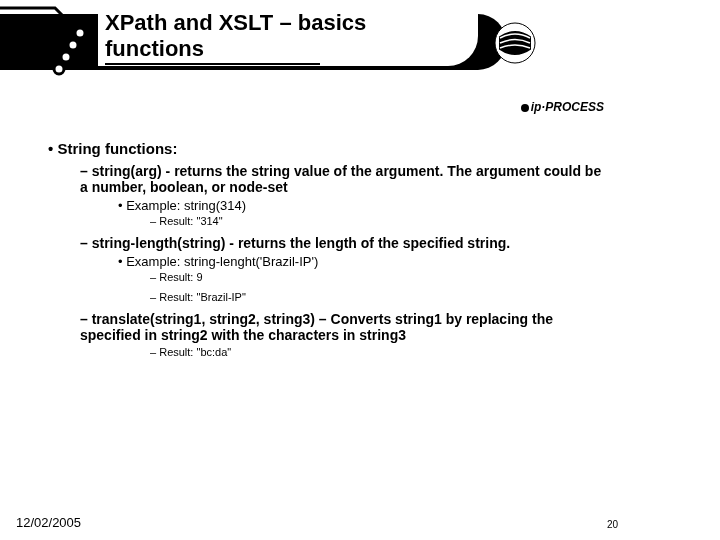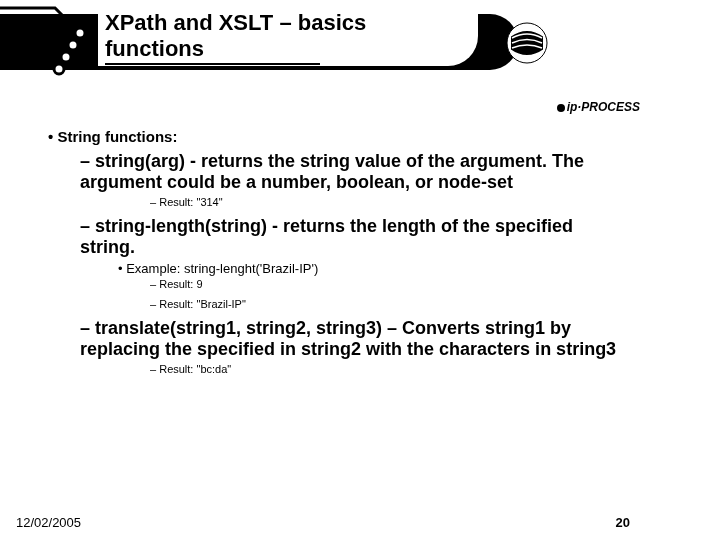--- a/index.html
+++ b/index.html
@@ -10,21 +10,20 @@
     background: #fff;
     font-family: Arial, Helvetica, sans-serif;
     color: #000;
     overflow: hidden;
     position: relative;
   }
   .slide {
     width: 636px;
     height: 540px;
     position: relative;
-    padding-left: 12px;
   }
   
   .header {
     position: absolute;
     top: 0; left: 0; right: 0;
     height: 78px;
   }
   .header-black {
     position: absolute;
     top: 14px;
@@ -76,61 +75,61 @@
     top: 22px;
     right: 100px;
     width: 42px;
     height: 42px;
     z-index: 6;
   }
   
   .ipprocess {
     position: absolute;
     top: 100px;
-    right: 8px;
+    right: 32px;
     width: 90px;
     height: 20px;
     font-weight: bold;
     font-size: 12px;
     font-style: italic;
     text-align: right;
   }
   .ipprocess .dot {
     display:inline-block;
     width: 8px; height:8px; border-radius:50%;
     background:#000; margin-right:2px; vertical-align:middle;
   }
   
   .content {
     position: absolute;
     top: 128px;
     left: 30px;
     right: 25px;
     font-size: 14px;
   }
-  .l1 { margin: 0 0 6px 18px; font-weight: bold; font-size: 15px; }
+  .l1 { margin: 12px 0 6px 18px; font-weight: bold; font-size: 15px; }
   .l1::before { content: "• "; font-weight: bold; }
-  .l2 { margin: 4px 0 3px 50px; font-weight: bold; font-size: 18px; }
+  .l2 { margin: 4px 0 3px 50px; font-weight: bold; font-size: 14px; }
   .l2::before { content: "– "; }
   .l3 { margin: 2px 0 2px 88px; font-size: 13px; }
   .l3::before { content: "• "; }
   .l4 { margin: 2px 0 8px 120px; font-size: 11px; }
   .l4::before { content: "– "; }
   .footer-date {
     position: absolute;
     bottom: 10px;
     left: 16px;
     font-size: 13px;
   }
   .footer-page {
     position: absolute;
     bottom: 10px;
     right: 18px;
-    font-size: 13px;
-    font-weight: bold;
+    font-size: 10px;
+    font-weight: normal;
     text-align: center;
   }
 </style>
 </head>
 <body>
 
 <div class="slide">
 
   <div class="header">
     <div class="header-black"></div>
@@ -171,20 +170,21 @@
   </div>
 
   <div class="ipprocess">
     <span class="dot"></span><span>ip·PROCESS</span>
   </div>
 
   <div class="content">
     <div class="l1">String functions:</div>
 
     <div class="l2">string(arg) - returns the string value of the argument. The argument could be a number, boolean, or node-set</div>
+    <div class="l3">Example: string(314)</div>
     <div class="l4">Result: "314"</div>
 
     <div class="l2">string-length(string) - returns the length of the specified string.</div>
     <div class="l3">Example: string-lenght('Brazil-IP')</div>
     <div class="l4">Result: 9</div>
 
     <div class="l4">Result: "Brazil-IP"</div>
 
     <div class="l2">translate(string1, string2, string3) – Converts string1 by replacing the specified in string2 with the characters in string3</div>
     <div class="l4">Result: "bc:da"</div>

